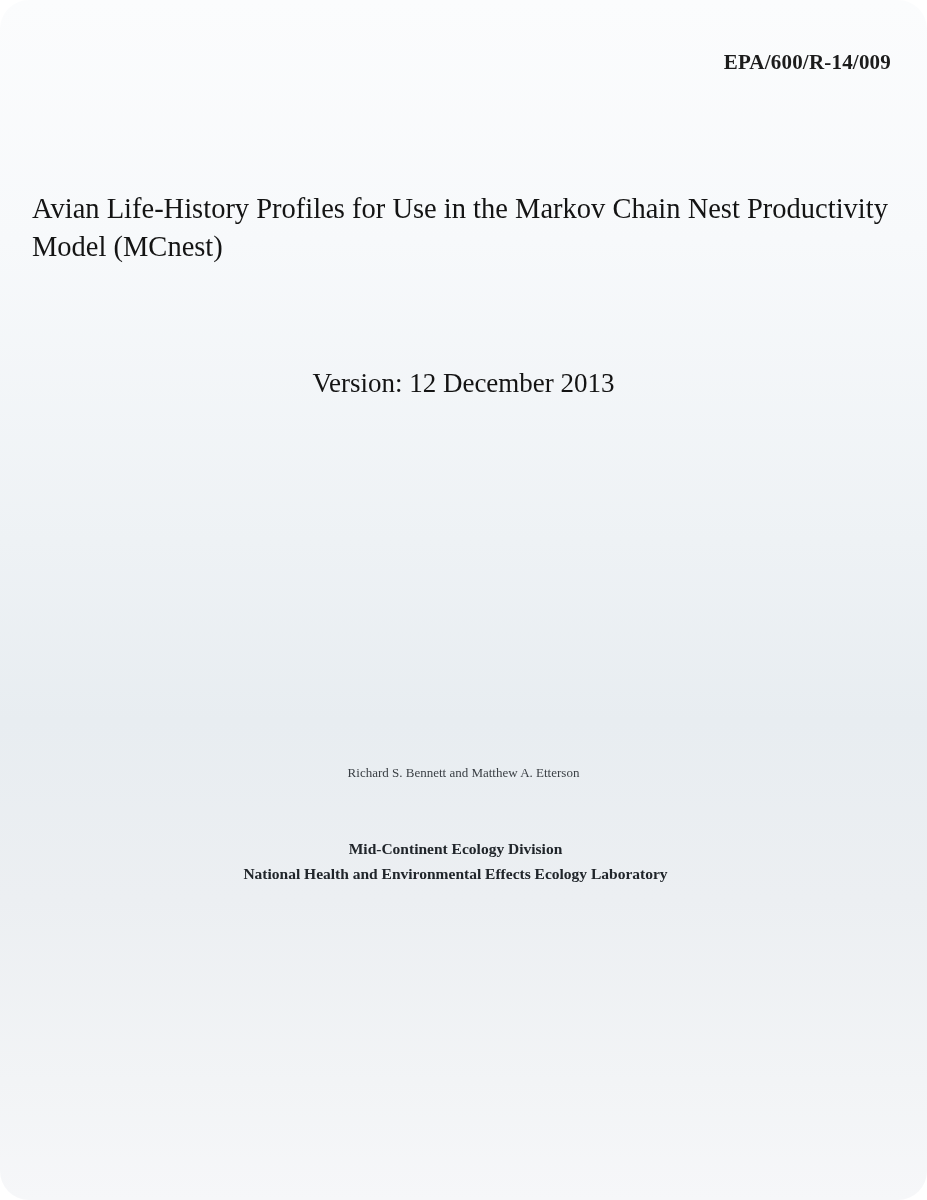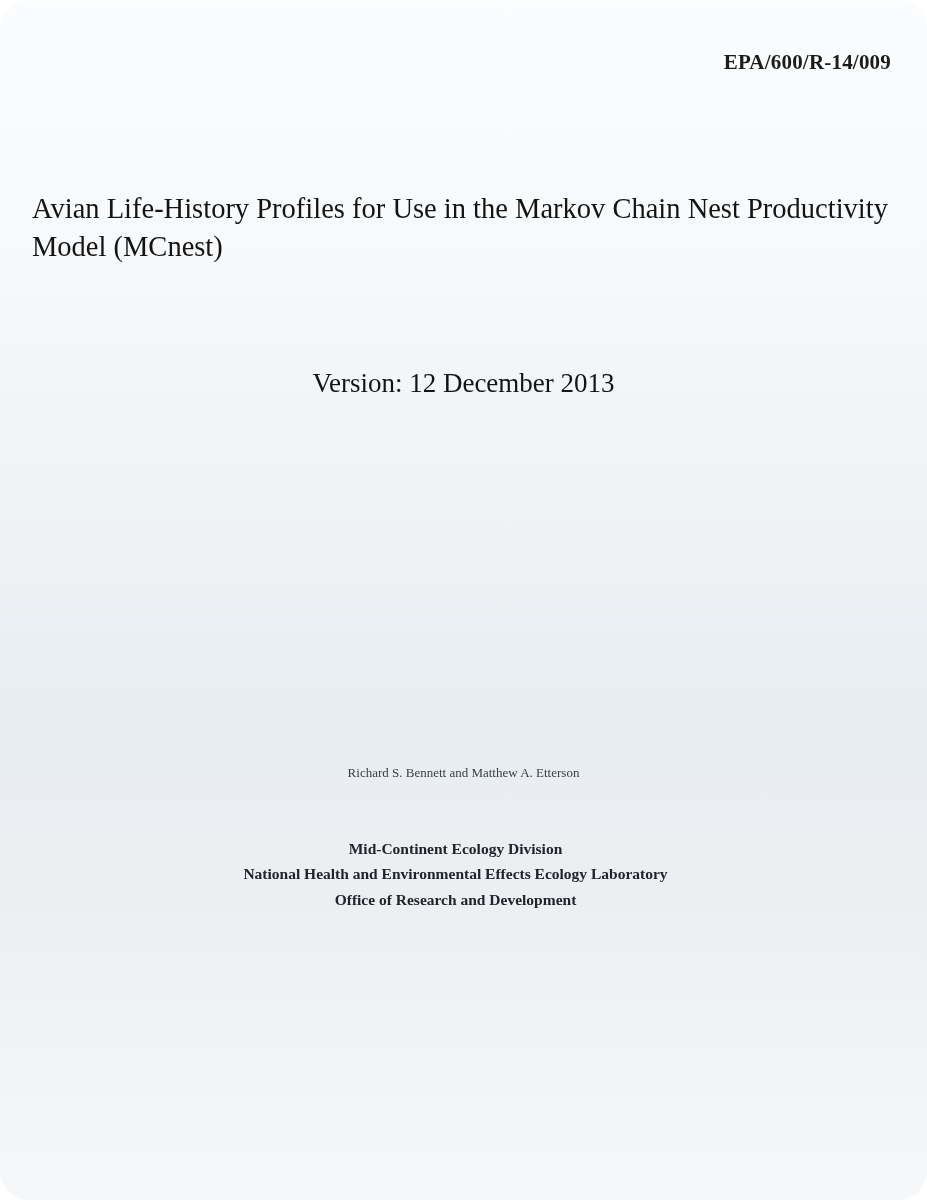--- a/index.html
+++ b/index.html
@@ -97,16 +97,15 @@
     <h1 class="doc-title">Avian Life-History Profiles for Use in the Markov Chain Nest Productivity Model (MCnest)</h1>
   </div>
 
   <div class="version-line">Version: 12 December 2013</div>
 
   <div class="authors">Richard S. Bennett and Matthew A. Etterson</div>
 
   <div class="affiliation">
     <div>Mid-Continent Ecology Division</div>
     <div>National Health and Environmental Effects Ecology Laboratory</div>
-    <div>Office of Research and Development</div>
   </div>
 
 </div>
 
 </body></html>

